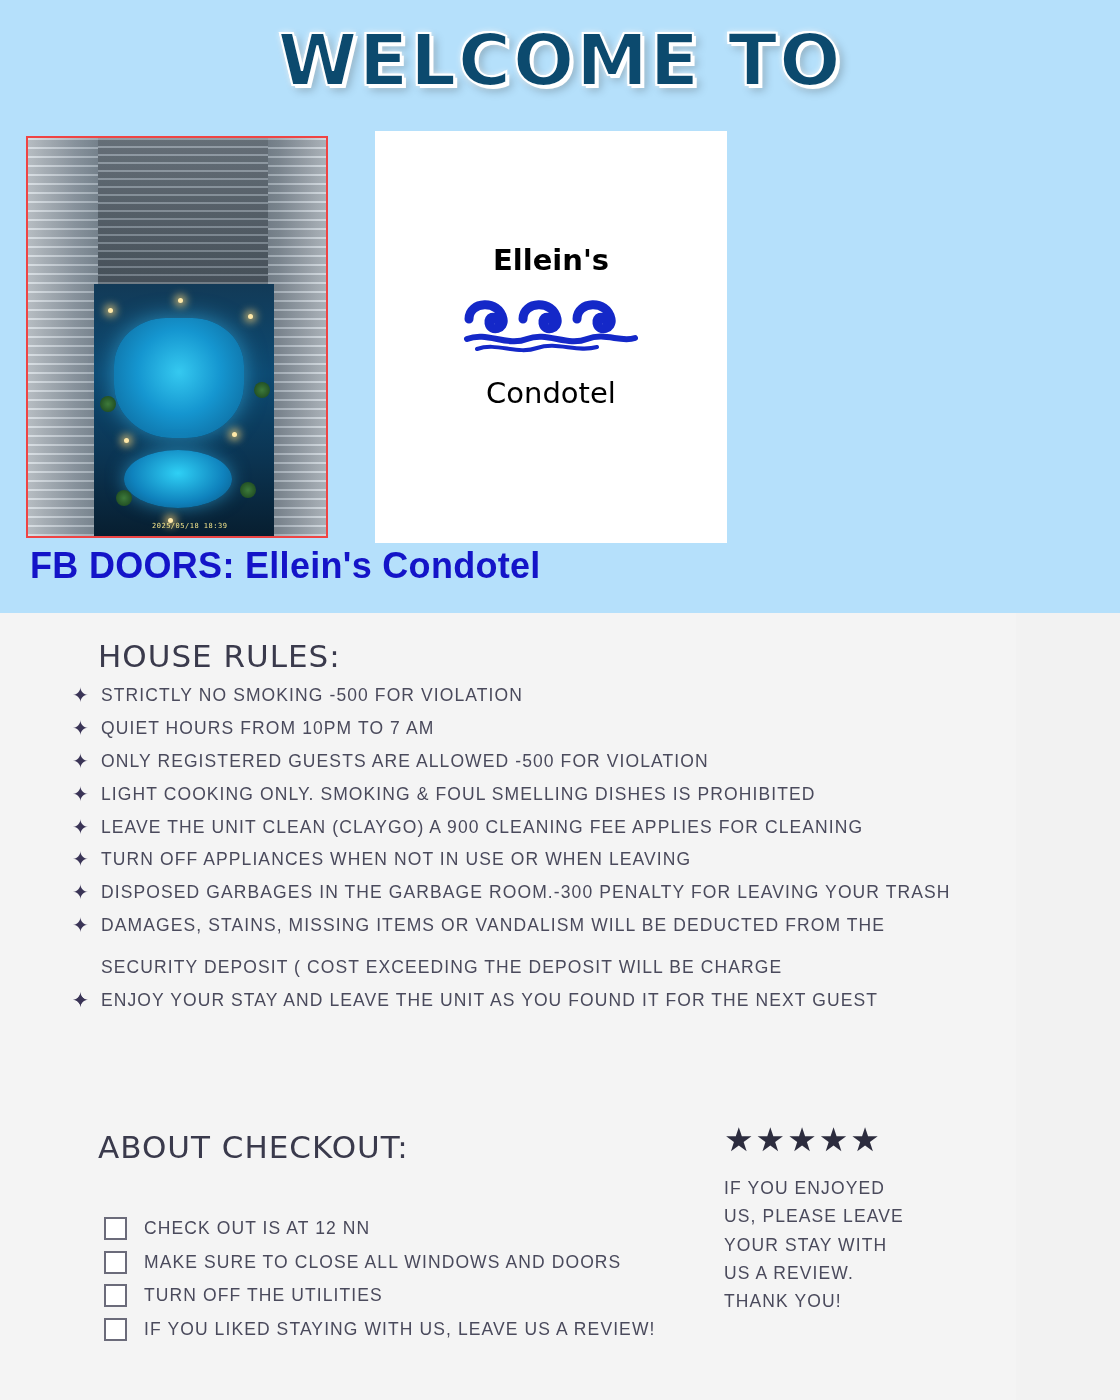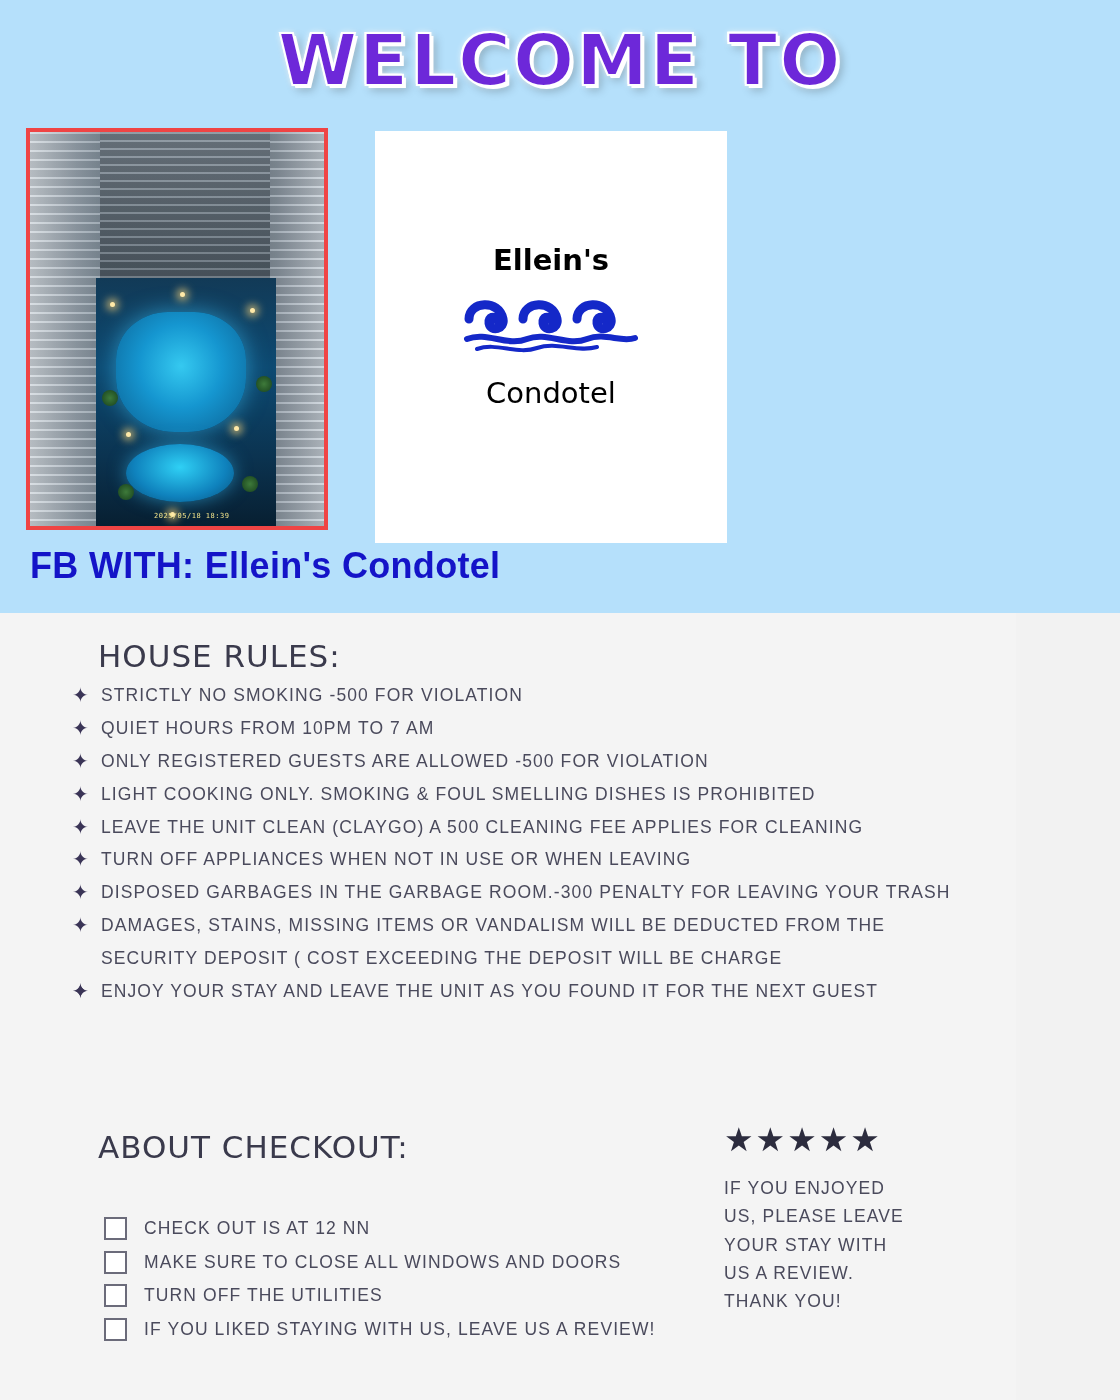--- a/index.html
+++ b/index.html
@@ -22,39 +22,39 @@
   .welcome {
     position: absolute;
     top: 18px;
     left: 0;
     width: 1120px;
     text-align: center;
     font-family: "DejaVu Sans", sans-serif;
     font-size: 72px;
     font-weight: bold;
     letter-spacing: 2px;
-    color: #6d28d9;
+    color: #0c4a6e;
     -webkit-text-stroke: 2px #ffffff;
     text-shadow:
        3px 3px 0 #ffffff,
       -1px -1px 0 #ffffff,
        0 0 6px #ffffff,
        5px 5px 10px rgba(0,0,0,0.25);
   }
 
   
   .photo {
     position: absolute;
     left: 26px;
-    top: 128px;
+    top: 136px;
     width: 302px;
     height: 402px;
     overflow: hidden;
     background: #15263a;
-    border: 4px solid #ef4444;
+    border: 2px solid #ef4444;
   }
   .photo .tower-left {
     position: absolute; left: 0; top: 0; width: 78px; height: 402px;
     background:
       repeating-linear-gradient(to bottom, rgba(255,255,255,0.22) 0 2px, rgba(0,0,0,0.12) 2px 9px),
       linear-gradient(to right, #cfd6dc, #9aa6b1 60%, #7e8d99);
   }
   .photo .tower-right {
     position: absolute; right: 0; top: 0; width: 86px; height: 402px;
     background:
@@ -170,21 +170,21 @@
     font-family: "Liberation Sans", sans-serif;
     line-height: 1.25;
   }
   ul.rules li .bullet {
     position: absolute;
     left: 2px;
     top: -2px;
     font-size: 20px;
     color: #3a3456;
   }
-  ul.rules li .cont { display: block; padding-left: 0; margin-top: 11px; }
+  ul.rules li .cont { display: block; padding-left: 0; margin-top: 20px; }
 
   #checkout-title { position: absolute; left: 98px; top: 516px; }
 
   ul.checkout {
     position: absolute;
     left: 100px;
     top: 604px;
     width: 700px;
     list-style: none;
   }
@@ -258,21 +258,21 @@
           <path d="M8 30 C8 12, 38 10, 42 30 C44 40, 30 44, 28 34 C27 28, 34 26, 36 31" fill="none" stroke="#1428c8" stroke-width="9" stroke-linecap="round"></path>
           <path d="M62 30 C62 12, 92 10, 96 30 C98 40, 84 44, 82 34 C81 28, 88 26, 90 31" fill="none" stroke="#1428c8" stroke-width="9" stroke-linecap="round"></path>
           <path d="M116 30 C116 12, 146 10, 150 30 C152 40, 138 44, 136 34 C135 28, 142 26, 144 31" fill="none" stroke="#1428c8" stroke-width="9" stroke-linecap="round"></path>
           <path d="M6 50 C26 42, 46 58, 66 50 C86 42, 106 58, 126 50 C144 43, 160 54, 174 49" fill="none" stroke="#1428c8" stroke-width="6" stroke-linecap="round"></path>
           <path d="M16 60 C36 53, 56 66, 76 59 C96 52, 116 64, 136 58" fill="none" stroke="#1428c8" stroke-width="4" stroke-linecap="round"></path>
         </svg>
       </div>
       <div class="brand-bottom">Condotel</div>
     </div>
 
-    <div class="fb-line">FB WITH: Ellein's Condotel</div>
+    <div class="fb-line">FB DOORS: Ellein's Condotel</div>
   </div>
 
   <div class="rules-section">
 
     <div class="sec-title" id="house-rules-title">HOUSE RULES:</div>
 
     <ul class="rules">
       <li>
         <span class="bullet">✦</span>
         <span>STRICTLY NO SMOKING -500 FOR VIOLATION</span>
@@ -284,21 +284,21 @@
       <li>
         <span class="bullet">✦</span>
         <span>ONLY REGISTERED GUESTS ARE ALLOWED -500 FOR VIOLATION</span>
       </li>
       <li>
         <span class="bullet">✦</span>
         <span>LIGHT COOKING ONLY. SMOKING &amp; FOUL SMELLING DISHES IS PROHIBITED</span>
       </li>
       <li>
         <span class="bullet">✦</span>
-        <span>LEAVE THE UNIT CLEAN (CLAYGO) A 500 CLEANING FEE APPLIES FOR  CLEANING</span>
+        <span>LEAVE THE UNIT CLEAN (CLAYGO) A 900 CLEANING FEE APPLIES FOR  CLEANING</span>
       </li>
       <li>
         <span class="bullet">✦</span>
         <span>TURN OFF APPLIANCES WHEN NOT IN USE OR WHEN LEAVING</span>
       </li>
       <li>
         <span class="bullet">✦</span>
         <span>DISPOSED GARBAGES IN THE GARBAGE ROOM.-300 PENALTY FOR LEAVING YOUR TRASH</span>
       </li>
       <li>

